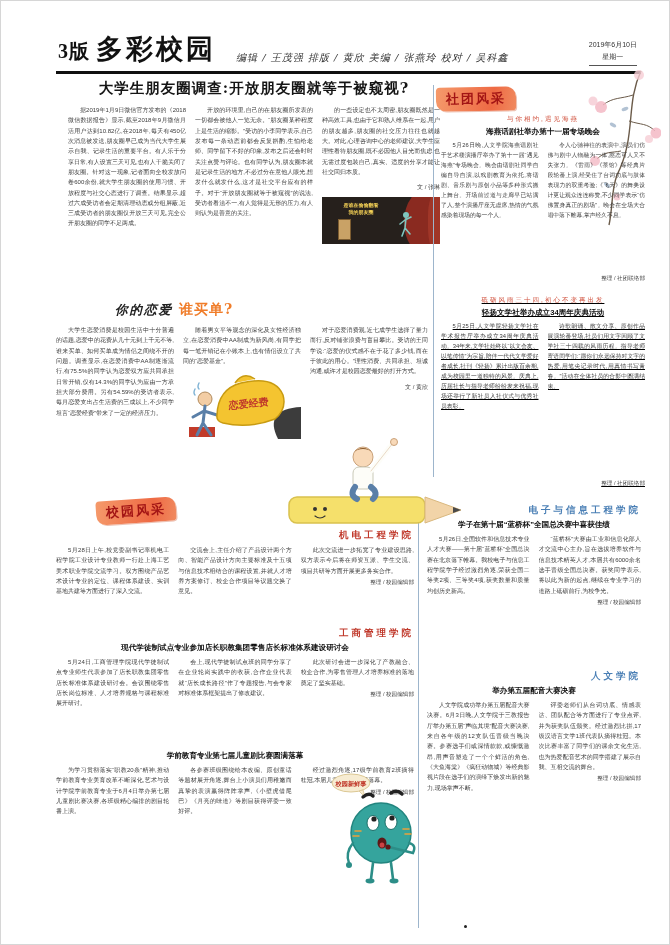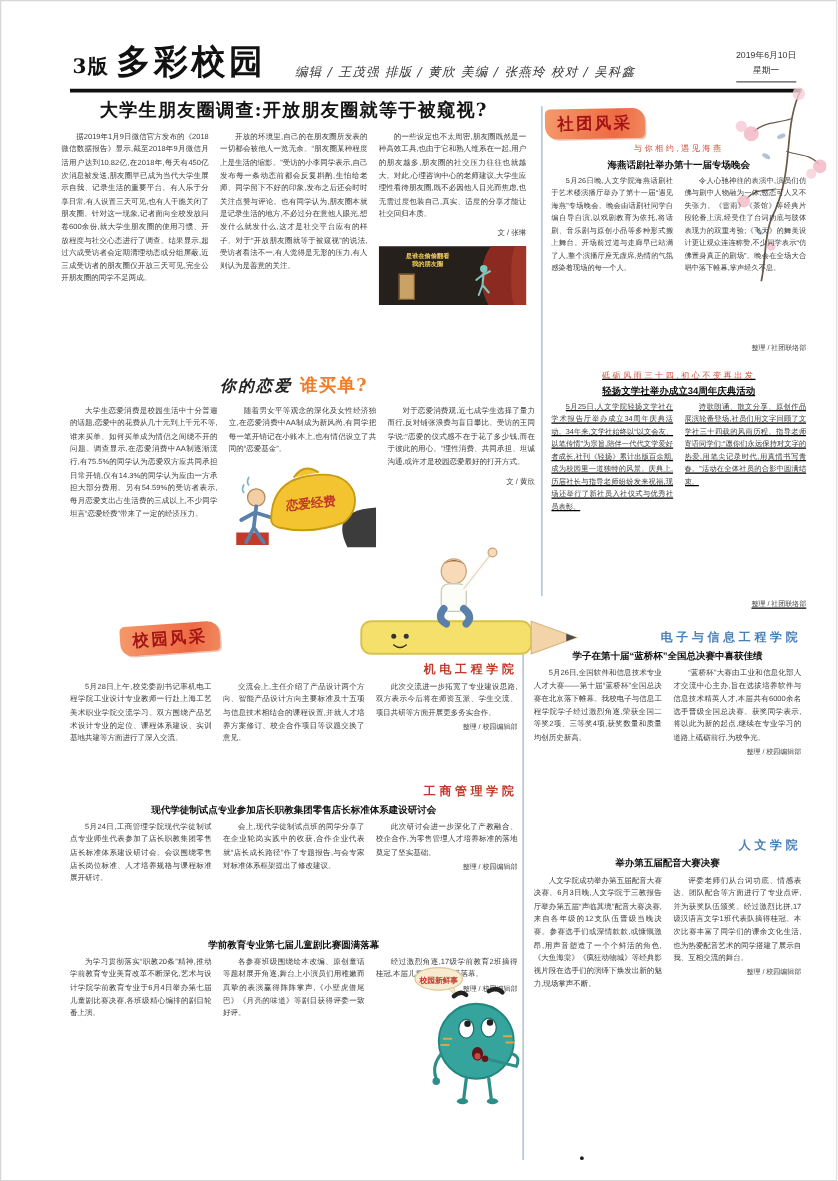--- a/index.html
+++ b/index.html
@@ -1,53 +1,53 @@
 <!DOCTYPE html>
 <html><head>
 <meta charset="utf-8">
 <style>
   html,body{margin:0;padding:0;background:#ffffff;font-family:"Liberation Sans",sans-serif;}
   .page{position:relative;width:670px;height:945px;margin:0 auto;background:#fff;border:1px solid #d6d6d6;box-sizing:border-box;overflow:hidden;}
 
   
   .masthead{position:absolute;left:55px;top:30px;width:585px;height:38px;}
   .mast-title{position:absolute;left:2px;top:0;font-family:"DejaVu Serif",serif;font-weight:bold;color:#111;}
-  .mast-title .edition{font-size:16px;letter-spacing:1px;}
+  .mast-title .edition{font-size:20px;letter-spacing:1px;font-family:Liberation Serif, serif;}
   .mast-title .paper-name{font-size:27px;letter-spacing:3px;margin-left:6px;}
   .mast-credits{position:absolute;left:180px;top:20px;font-size:10px;color:#333;font-family:"DejaVu Serif",serif;font-style:italic;letter-spacing:1px;}
   .mast-date{position:absolute;right:4px;top:8px;font-size:7px;color:#333;text-align:center;line-height:1.7;}
   .mast-date .weekday{border-bottom:1px solid #555;padding:0 8px 2px;}
   .rule{position:absolute;left:55px;top:70px;width:585px;height:3px;background:#101010;}
 
   
   .body-cols{display:flex;gap:9px;}
   .bcol{flex:1;font-size:6px;line-height:1.72;color:#3b3b3b;text-align:justify;overflow:hidden;}
   .bcol p{margin:0;text-indent:2em;}
   .byline{font-size:6px;color:#444;text-align:right;margin-top:5px;}
   .credit{font-size:5.6px;color:#444;text-align:right;margin-top:2px;}
   .kicker{font-size:6.5px;color:#d0503c;text-align:center;letter-spacing:2px;margin:0 0 3px;}
   .sub-head{font-size:7.6px;font-weight:bold;color:#111;text-align:center;margin:0 0 4px;}
   .college{font-family:"DejaVu Serif",serif;font-weight:bold;font-size:9.5px;text-align:right;letter-spacing:3px;margin:0 0 3px;}
   .college.red{color:#c0392b;}
   .college.blue{color:#4a7fb5;}
 
   
-  .lead{position:absolute;left:48px;top:78px;width:372px;}
+  .lead{position:absolute;left:67px;top:78px;width:372px;}
   .lead h1{margin:0 0 7px;font-family:"DejaVu Serif",serif;font-size:14.5px;font-weight:bold;color:#151515;text-align:center;letter-spacing:1px;}
   .lead .bcol{height:192px;}
   .comic{position:relative;width:100%;height:47px;background:#26201c;overflow:hidden;margin-top:4px;}
   .comic .curtain{position:absolute;right:-16px;top:-10px;width:52px;height:70px;background:#8a2a20;border-radius:50%;}
   .comic .curtain2{position:absolute;right:-6px;top:-4px;width:18px;height:58px;background:#a03628;border-radius:40%;}
   .comic .caption{position:absolute;left:8px;top:5px;color:#f2cf55;font-size:5px;line-height:1.5;font-weight:bold;text-align:center;width:62px;}
   .comic .door{position:absolute;left:16px;bottom:4px;width:13px;height:21px;background:#c9a266;border:1px solid #7c5c30;box-sizing:border-box;}
   .comic .climber{position:absolute;right:24px;bottom:4px;width:18px;height:30px;}
 
   
   .love{position:absolute;left:55px;top:299px;width:372px;}
-  .love .title{margin:0 0 6px 120px;}
+  .love .title{margin:0 0 6px 59px;}
   .love .t-black{font-family:"DejaVu Serif",serif;font-weight:bold;font-style:italic;font-size:12.5px;color:#222;letter-spacing:2px;}
   .love .t-accent{font-family:"DejaVu Serif",serif;font-weight:bold;font-size:14px;color:#f07d2a;letter-spacing:1px;margin-left:6px;}
   .love .bcol{height:134px;}
 
   
   .vdiv{position:absolute;width:1px;background:#9db5cc;}
   .vdiv1{left:432px;top:84px;height:392px;}
   .vdiv2{left:417px;top:503px;height:424px;}
 
   

